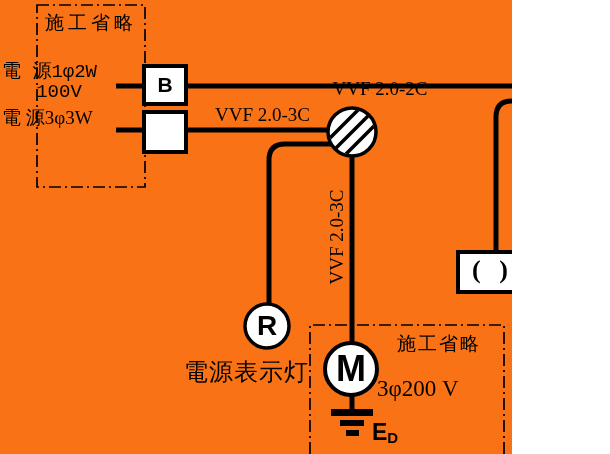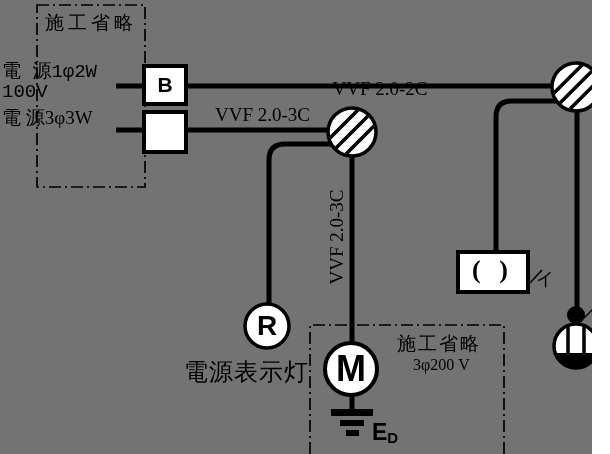--- a/index.html
+++ b/index.html
@@ -1,24 +1,24 @@
 <!DOCTYPE html>
 <html><head>
 <meta charset="utf-8">
 <style>
   html,body{margin:0;padding:0;background:#fff;}
-  #canvas{position:relative;width:592px;height:454px;background:#737373;overflow:hidden;
+  #canvas{position:relative;width:512px;height:454px;background:#f97316;overflow:hidden;
           font-family:"Liberation Serif","DejaVu Serif",serif;color:#000;}
   .abs{position:absolute;}
   .sans{font-family:"Liberation Sans","DejaVu Sans",sans-serif;}
   .center{display:flex;align-items:center;justify-content:center;}
   svg{position:absolute;left:0;top:0;}
   .cable-label{font-size:19px;text-align:center;white-space:nowrap;}
   .src-label{font-size:19px;line-height:20px;white-space:nowrap;}
-  .src-label .v{display:block;text-align:left;}
+  .src-label .v{display:block;text-align:center;}
   .jp{letter-spacing:3px;white-space:nowrap;}
   .mark{font-size:18px;}
 </style>
 </head>
 <body>
 
 <div id="canvas">
 
   <svg width="610" height="454" viewBox="0 0 610 454">
     <defs>
@@ -107,21 +107,21 @@
 
   <div class="abs cable-label" style="left:320px;top:56px;width:120px;margin-top:22px;">VVF 2.0-2C</div>
   <div class="abs cable-label" style="left:205px;top:104px;width:115px;">VVF 2.0-3C</div>
   <div class="abs cable-label" style="left:281px;top:227px;width:110px;height:20px;transform:rotate(-90deg);">VVF 2.0-3C</div>
 
   <div class="abs sans center" style="left:245px;top:304px;width:44px;height:44px;font-size:28px;font-weight:bold;">R</div>
   <div class="abs jp" style="left:184px;top:356px;font-size:24px;letter-spacing:1px;">電源表示灯</div>
 
   <div class="abs sans center" style="left:325px;top:343px;width:52px;height:52px;font-size:36px;font-weight:bold;">M</div>
   <div class="abs jp" style="left:397px;top:331px;font-size:19px;letter-spacing:2px;">施工省略</div>
-  <div class="abs" style="left:377px;top:356px;font-size:16px;white-space:nowrap;margin-left:36px;">3φ200 V</div>
+  <div class="abs" style="left:377px;top:376px;font-size:23px;white-space:nowrap;">3φ200 V</div>
 
   <div class="abs sans" style="left:372px;top:419px;font-weight:bold;">
     <span style="font-size:23px;">E</span><span style="font-size:15px;vertical-align:-3px;">D</span>
   </div>
 
   <div class="abs center" style="left:458px;top:250px;width:70px;height:40px;font-size:26px;font-weight:bold;letter-spacing:6px;">( )</div>
   <div class="abs mark" style="left:536px;top:267px;">イ</div>
   <div class="abs mark" style="left:590px;top:301px;">イ</div>
 
 </div>

